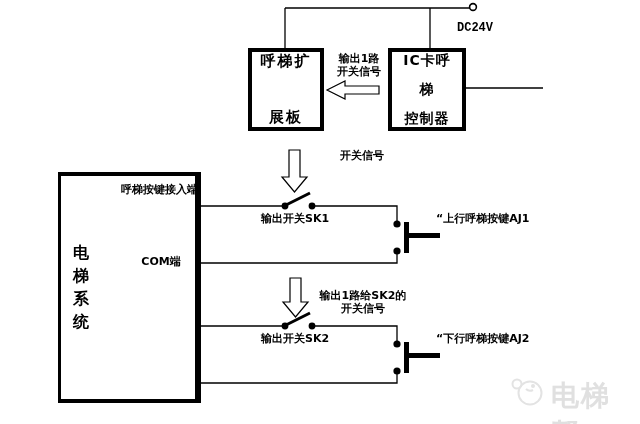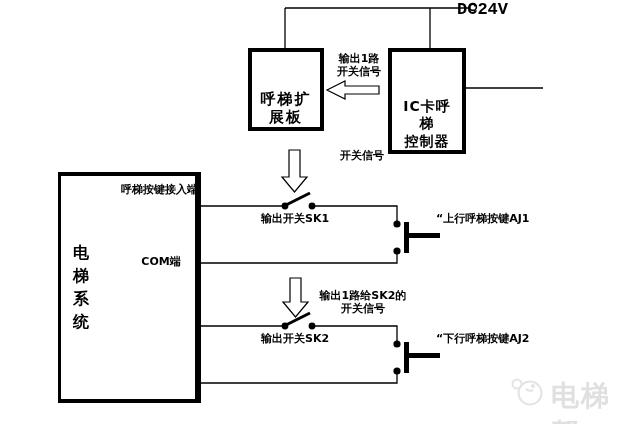--- a/index.html
+++ b/index.html
@@ -11,48 +11,48 @@
     color:#000;
     overflow:hidden;
   }
   .canvas svg{position:absolute;left:0;top:0;}
   .box{
     position:absolute;
     box-sizing:border-box;
     background:#fff;
     border:4px solid #000;
     display:flex;flex-direction:column;
-    align-items:center;justify-content:flex-end;
+    align-items:center;justify-content:space-between;
     text-align:center;
     font-weight:bold;
     line-height:1.25;
   }
   .box-expansion{left:248px;top:48px;width:76px;height:83px;font-size:15px;letter-spacing:2px;}
-  .box-controller{left:388px;top:48px;width:78px;height:106px;font-size:14px;letter-spacing:1px;}
+  .box-controller{left:388px;top:48px;width:78px;height:83px;font-size:14px;letter-spacing:1px;}
   .box-reader{left:543px;top:71px;width:64px;height:34px;border-width:2px;font-size:11px;letter-spacing:1px;}
   .box-elevator{left:58px;top:172px;width:143px;height:231px;border-width:4px 6px 4px 3px;background:transparent;}
   .vlabel{
     position:absolute;left:64px;top:243px;width:34px;
     display:flex;flex-direction:column;align-items:center;gap:2px;
     font-size:16px;font-weight:bold;
   }
   .small-label{
     position:absolute;
     font-size:11px;font-weight:bold;
     line-height:1.15;white-space:nowrap;
   }
   .sig{
     position:absolute;
     font-size:11px;font-weight:bold;
     line-height:1.2;text-align:center;
   }
   .dc-label{
-    position:absolute;left:457px;top:0;
+    position:absolute;left:457px;top:21px;
     font-family:"Liberation Mono","DejaVu Sans Mono",monospace;
-    font-size:17px;font-weight:bold;
+    font-size:12px;font-weight:bold;
   }
   .watermark{
     position:absolute;left:551px;top:377px;
     font-size:28px;font-weight:bold;
     letter-spacing:2px;
   }
 </style>
 </head>
 <body>
 

